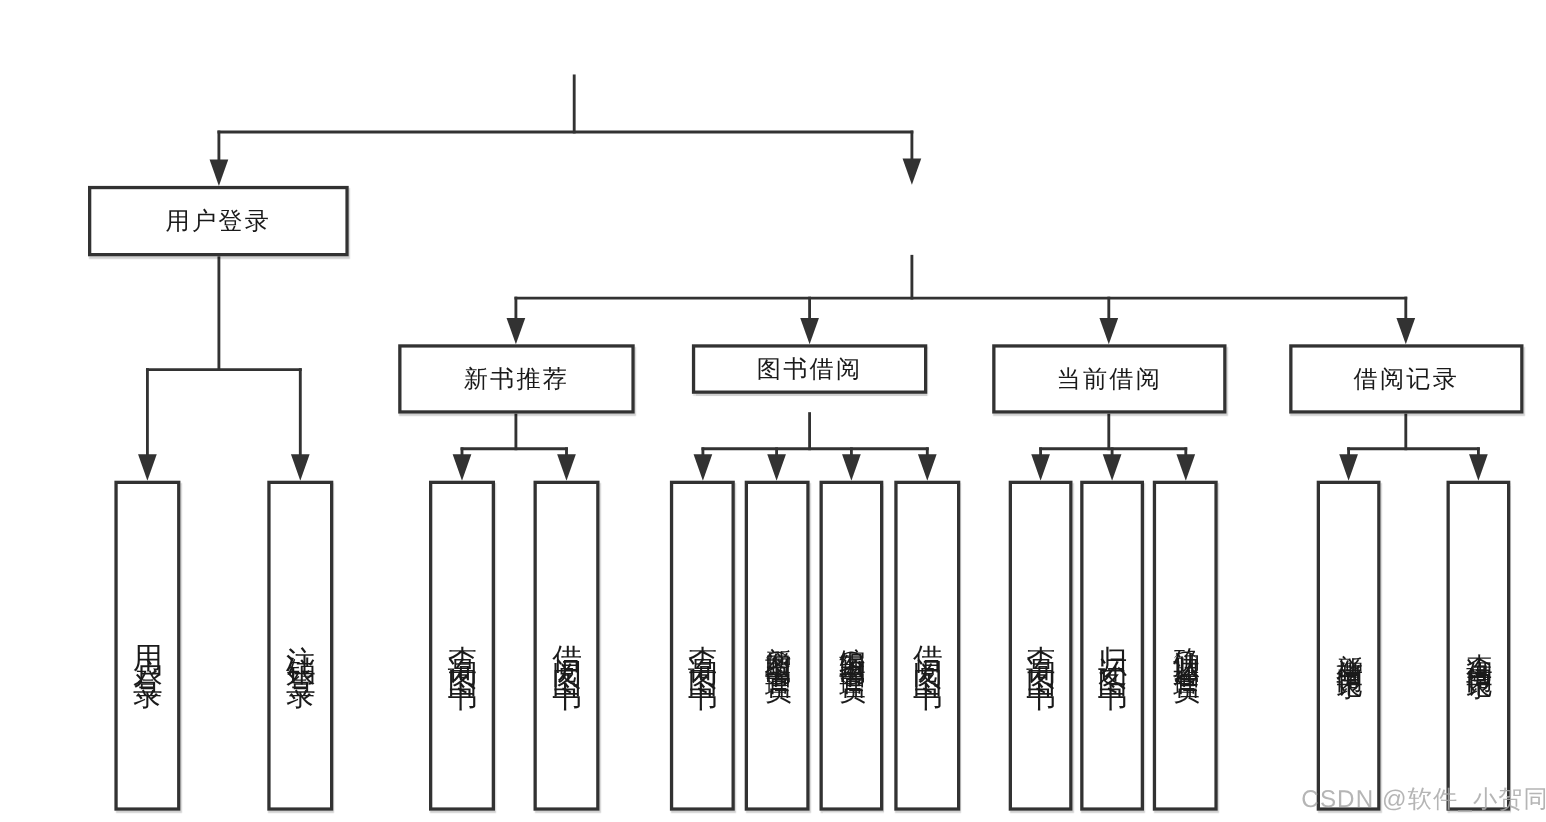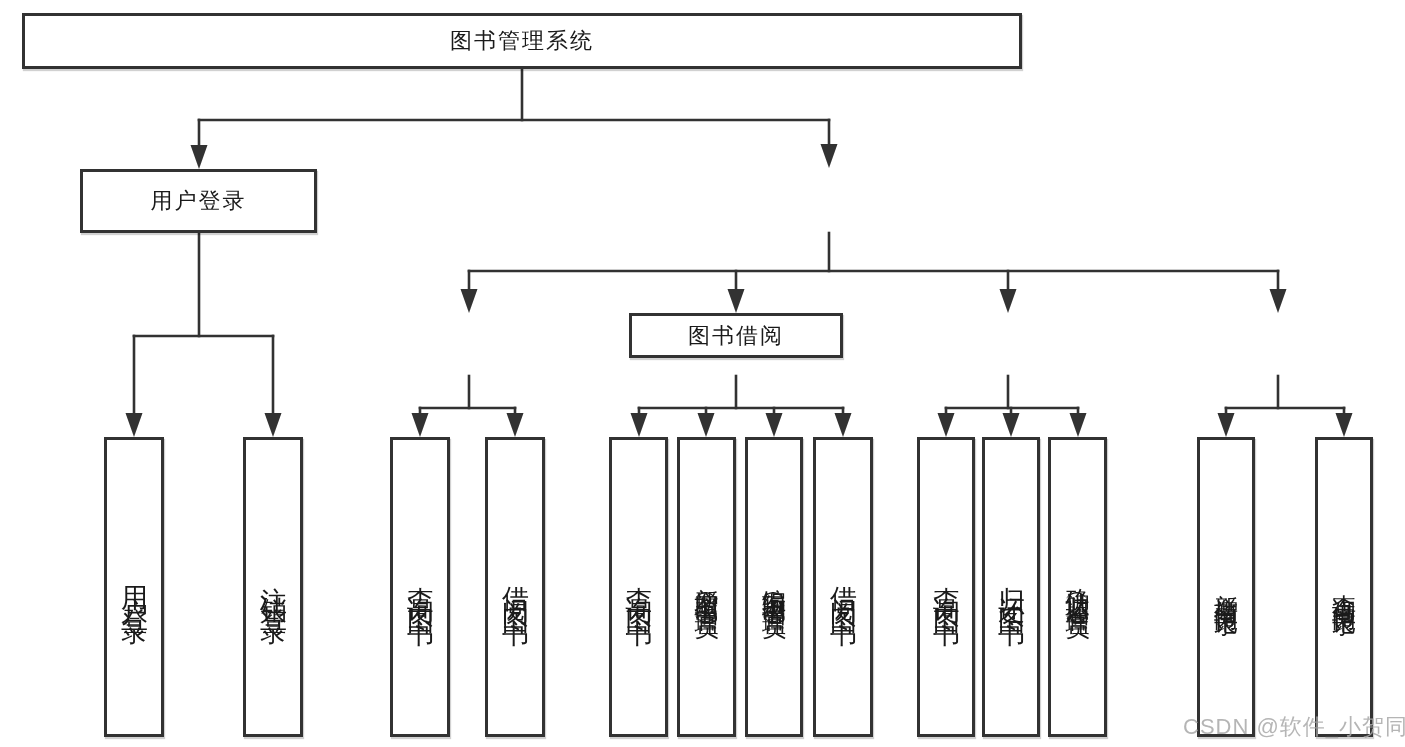--- a/index.html
+++ b/index.html
@@ -82,30 +82,36 @@
       <line x1="1078" y1="408" x2="1078" y2="417" stroke="#323232" stroke-width="2.6" stroke-linecap="square"></line>
       <polygon points="1069.5,413 1086.5,413 1078,437" fill="#323232"></polygon>
       <line x1="1278" y1="376" x2="1278" y2="408" stroke="#323232" stroke-width="2.6" stroke-linecap="square"></line>
       <line x1="1226" y1="408" x2="1344" y2="408" stroke="#323232" stroke-width="2.6" stroke-linecap="square"></line>
       <line x1="1226" y1="408" x2="1226" y2="417" stroke="#323232" stroke-width="2.6" stroke-linecap="square"></line>
       <polygon points="1217.5,413 1234.5,413 1226,437" fill="#323232"></polygon>
       <line x1="1344" y1="408" x2="1344" y2="417" stroke="#323232" stroke-width="2.6" stroke-linecap="square"></line>
       <polygon points="1335.5,413 1352.5,413 1344,437" fill="#323232"></polygon>
     </svg>
 
-  <div class="node" style="left:22px;top:13px;width:1000px;height:56px">
-    <span class="hl">图书管理系统</span>
-  </div>
 
   <div class="node" style="left:80px;top:169px;width:237px;height:64px">
     <span class="hl">用户登录</span>
   </div>
 
+  <div class="node" style="left:362px;top:313px;width:215px;height:63px">
+    <span class="hl">新书推荐</span>
+  </div>
   <div class="node" style="left:629px;top:313px;width:214px;height:45px">
     <span class="hl">图书借阅</span>
+  </div>
+  <div class="node" style="left:902px;top:313px;width:213px;height:63px">
+    <span class="hl">当前借阅</span>
+  </div>
+  <div class="node" style="left:1172px;top:313px;width:213px;height:63px">
+    <span class="hl">借阅记录</span>
   </div>
 
   <div class="node" style="left:104px;top:437px;width:60px;height:300px">
     <span class="vl">用户登录</span>
   </div>
   <div class="node" style="left:243px;top:437px;width:60px;height:300px">
     <span class="vl">注销登录</span>
   </div>
   <div class="node" style="left:390px;top:437px;width:60px;height:300px">
     <span class="vl">查询图书</span>

